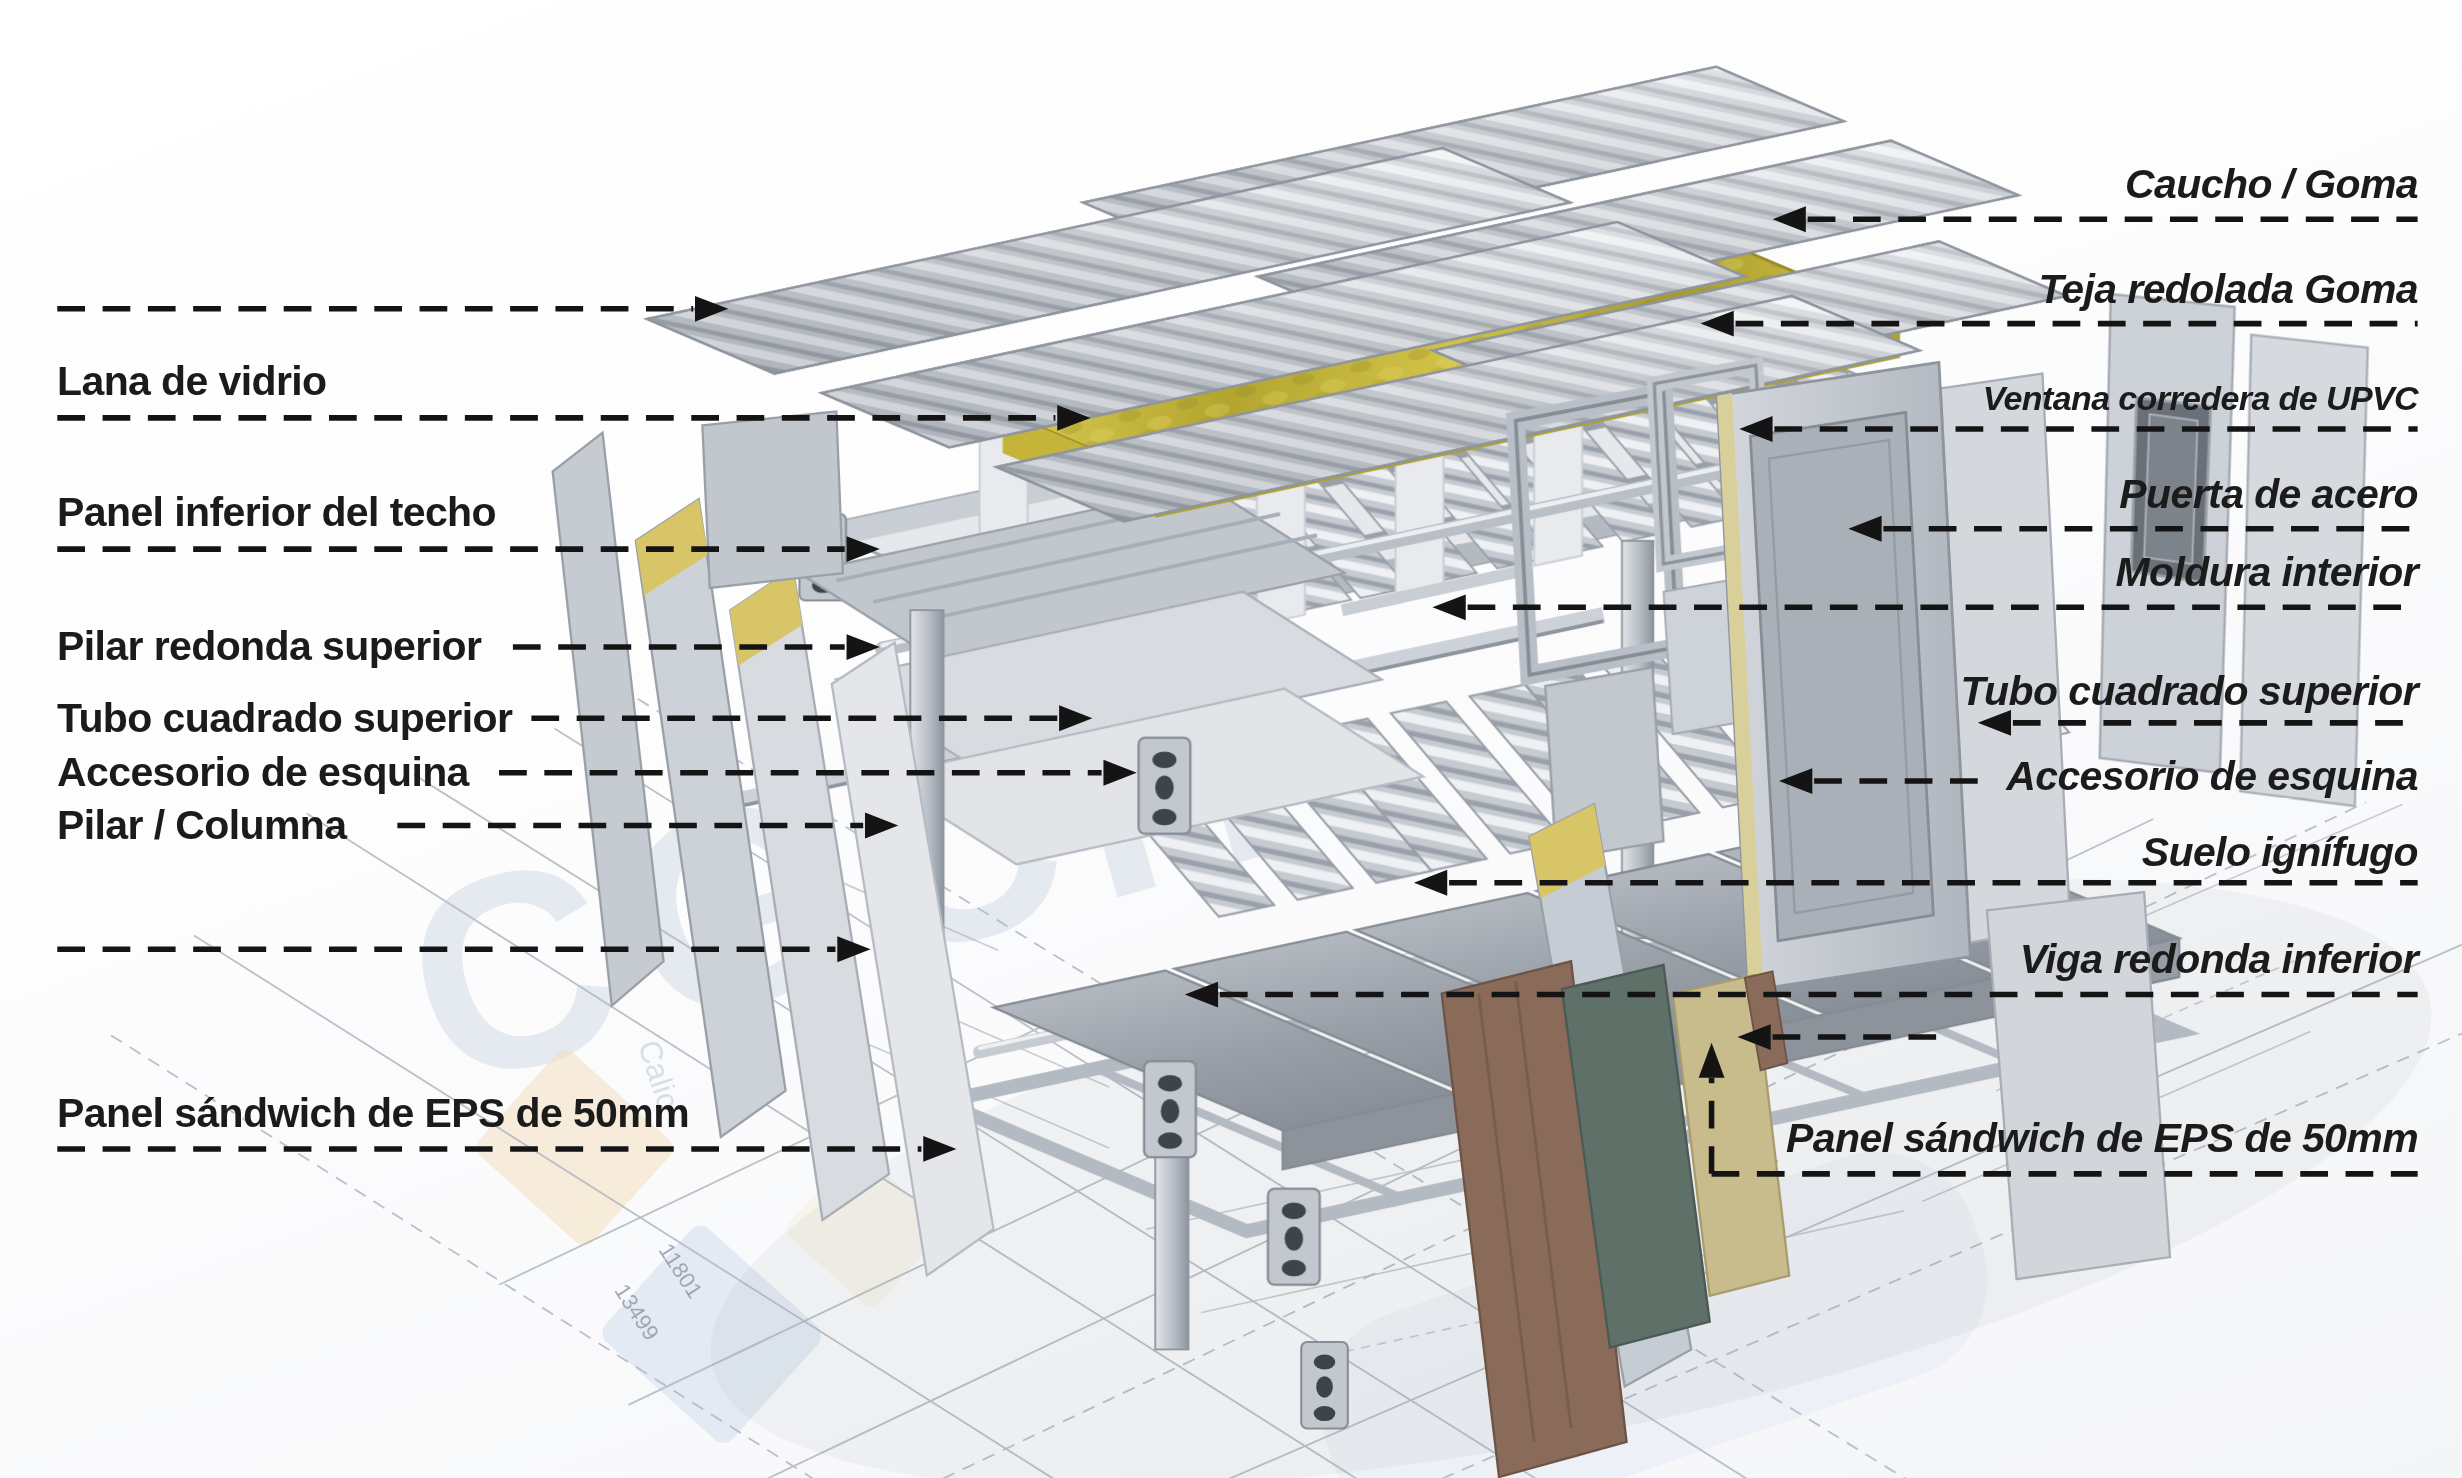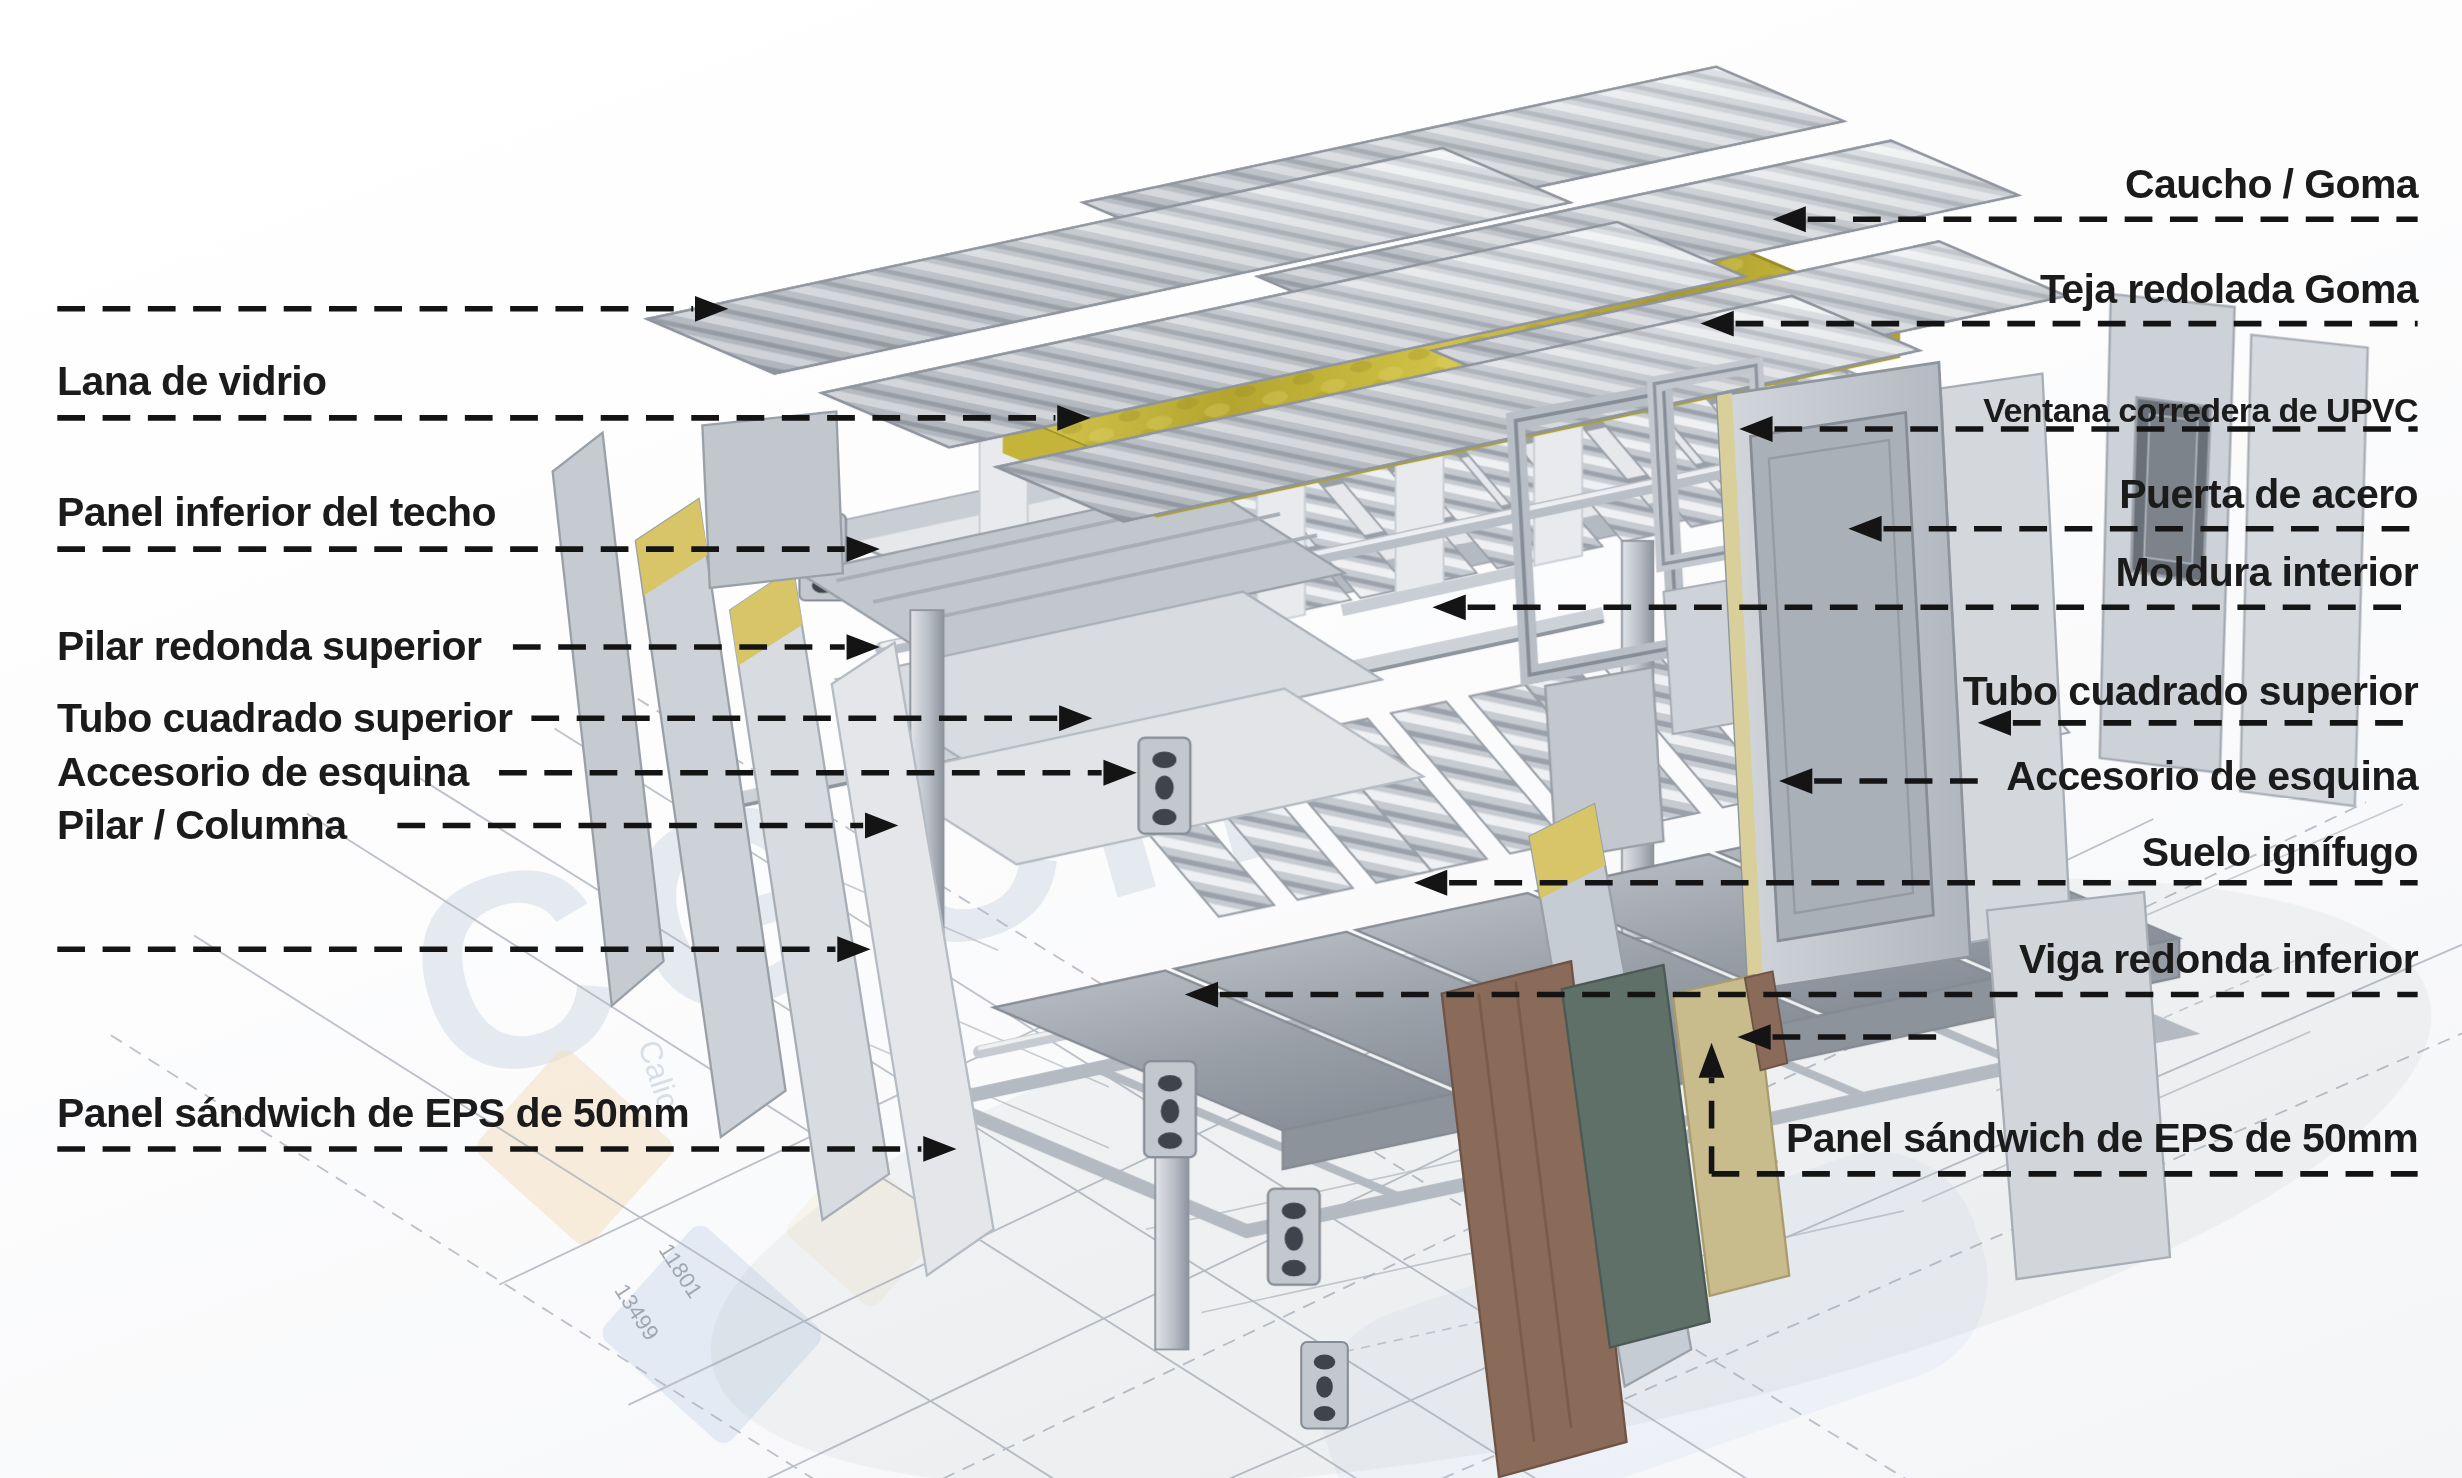--- a/index.html
+++ b/index.html
@@ -3,22 +3,22 @@
 <meta charset="utf-8">
 <style>
   html,body{margin:0;padding:0;background:#ffffff;}
   .stage{position:relative;width:2462px;height:1479px;overflow:hidden;
          background:linear-gradient(160deg,#ffffff 0%,#fdfdfe 40%,#f4f5f7 100%);
          font-family:"Liberation Sans",sans-serif;}
   .stage svg{position:absolute;left:0;top:0;}
   .lbl{position:absolute;font:700 41px/57px "Liberation Sans",sans-serif;
        color:#1b1b1b;letter-spacing:-0.6px;white-space:nowrap;}
   .lbl.left{left:57px;}
-  .lbl.right{right:44px;text-align:left;}
-  .lbl.small{font-size:34px;line-height:52px;margin-top:12px;}
+  .lbl.right{right:44px;text-align:left;font-style:italic;}
+  .lbl.small{font-size:34px;line-height:52px;}
 </style>
 </head>
 <body>
 
 <div class="stage">
 
 <svg width="2462" height="1479" viewBox="0 0 2664 1600">
   <defs>
     <pattern id="corr" width="26" height="26" patternUnits="userSpaceOnUse" patternTransform="rotate(-78)">
       <rect width="26" height="26" fill="#c6cbd2"></rect>

